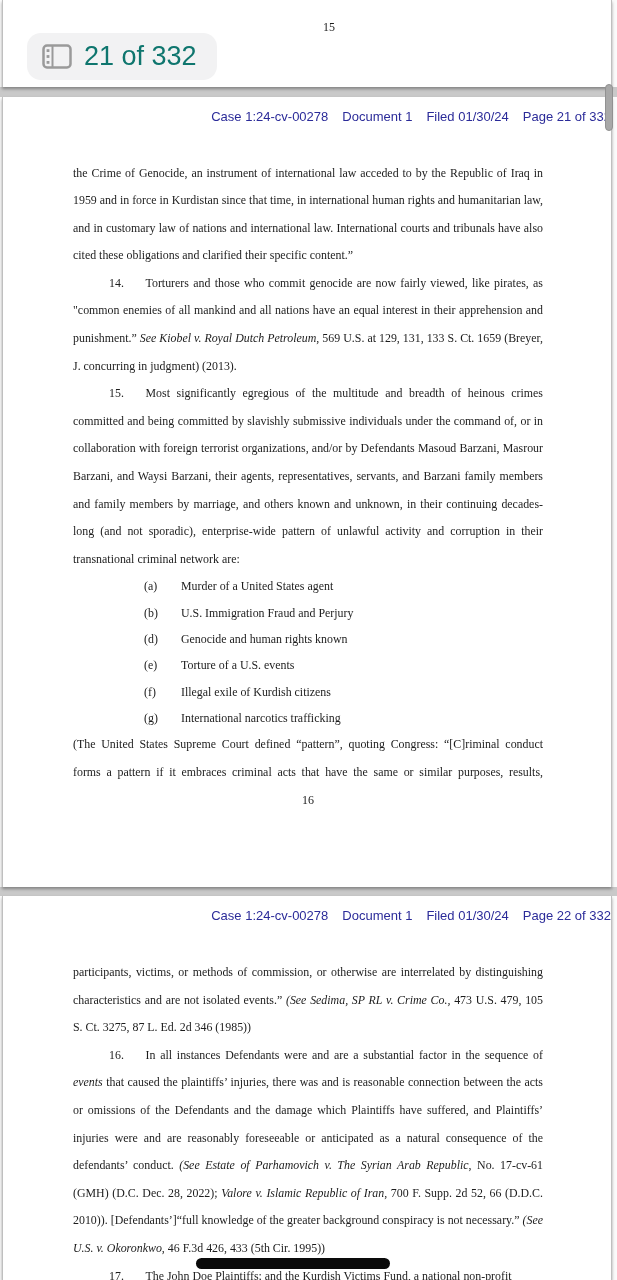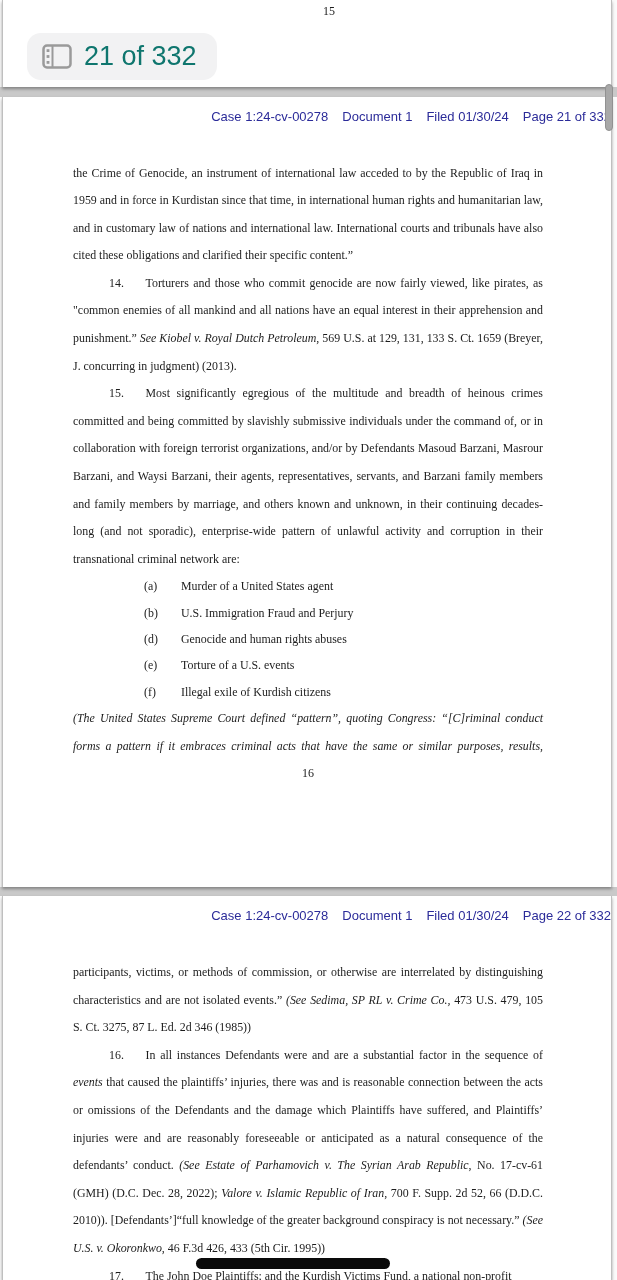--- a/index.html
+++ b/index.html
@@ -20,39 +20,39 @@
     border-right: 1.5px solid #bfbfbf;
     box-shadow: 0 2px 3px rgba(0,0,0,0.35);
     overflow: hidden;
     position: relative;
   }
   .prev-card { height: 87px; }
   .page21 { height: 790px; }
   .page22 { height: 384px; }
   .page-gap { height: 9.5px; background: #c9c9c9; }
 
-  .prev-card .doc-pagenum { padding-top: 4px; line-height: normal; margin-left: 44px; }
+  .prev-card .doc-pagenum { padding-top: 20px; line-height: normal; margin-left: 44px; }
 
   .case-header {
     display: flex; justify-content: flex-end; gap: 14px;
     padding-top: 12px;
     font-family: "Liberation Sans", sans-serif;
     font-size: 13px;
     color: #2b2b99;
     white-space: nowrap;
   }
 
   .doc-body {
     margin: 36px 68px 0 70px;
     font-size: 11.9px;
     line-height: 27.6px;
     color: #1c1c1c;
   }
   .para { text-align: justify; }
-  .para.jlast { text-align-last: justify; font-style: italic; }
+  .para.jlast { text-align-last: justify; }
   .para.numbered { text-indent: 36px; }
   .para-num { display: inline-block; width: 36.5px; text-indent: 0; }
   .it { font-style: italic; }
 
   .list-row { margin-left: 71px; height: 26.35px; line-height: 26.35px; white-space: nowrap; }
   .list-label { display: inline-block; width: 37px; }
 
   .doc-pagenum { text-align: center; font-size: 12px; line-height: 27.6px; color: #1c1c1c; }
 
   .page-pill {
@@ -120,23 +120,24 @@
       <span>Document 1</span>
       <span>Filed 01/30/24</span>
       <span>Page 21 of 332</span>
     </header>
     <div class="doc-body">
         <div class="para"><span>the Crime of Genocide, an instrument of international law acceded to by the Republic of Iraq in 1959 and in force in Kurdistan since that time, in international human rights and humanitarian law, and in customary law of nations and international law.  International courts and tribunals have also cited these obligations and clarified their specific content.”</span></div>
         <div class="para numbered"><span class="para-num">14.</span><span>Torturers and those who commit genocide are now fairly viewed, like pirates, as "common enemies of all mankind and all nations have an equal interest in their apprehension and punishment.” </span><span class="it">See Kiobel v. Royal Dutch Petroleum</span><span>, 569 U.S. at 129, 131, 133 S. Ct. 1659 (Breyer, J. concurring in judgment) (2013).</span></div>
         <div class="para numbered"><span class="para-num">15.</span><span>Most significantly egregious of the multitude and breadth of heinous crimes committed and being committed by slavishly submissive individuals under the command of, or in collaboration with foreign terrorist organizations, and/or by Defendants Masoud Barzani, Masrour Barzani, and Waysi Barzani, their agents, representatives, servants, and Barzani family members and family members by marriage, and others known and unknown, in their continuing decades-long (and not sporadic), enterprise-wide pattern of unlawful activity and corruption in their transnational criminal network are:</span></div>
         <div class="list-row"><span class="list-label">(a)</span><span class="list-text">Murder of a United States agent</span></div>
         <div class="list-row"><span class="list-label">(b)</span><span class="list-text">U.S. Immigration Fraud and Perjury</span></div>
-        <div class="list-row"><span class="list-label">(d)</span><span class="list-text">Genocide and human rights abuses</span></div>
+        <div class="list-row"><span class="list-label">(d)</span><span class="list-text">Genocide and human rights known</span></div>
         <div class="list-row"><span class="list-label">(e)</span><span class="list-text">Torture of a U.S. events</span></div>
         <div class="list-row"><span class="list-label">(f)</span><span class="list-text">Illegal exile of Kurdish citizens</span></div>
+        <div class="list-row"><span class="list-label">(g)</span><span class="list-text">International narcotics trafficking</span></div>
         <div class="para jlast"><span>(The United States Supreme Court defined “pattern”, quoting Congress: “[C]riminal conduct forms a pattern if it embraces criminal acts that have the same or similar purposes, results,</span></div>
         <div class="doc-pagenum">16</div>
       </div>
   </section>
 
   <div class="page-gap"></div>
 
   <section class="page-card page22">
     <header class="case-header">
       <span>Case 1:24-cv-00278</span>

